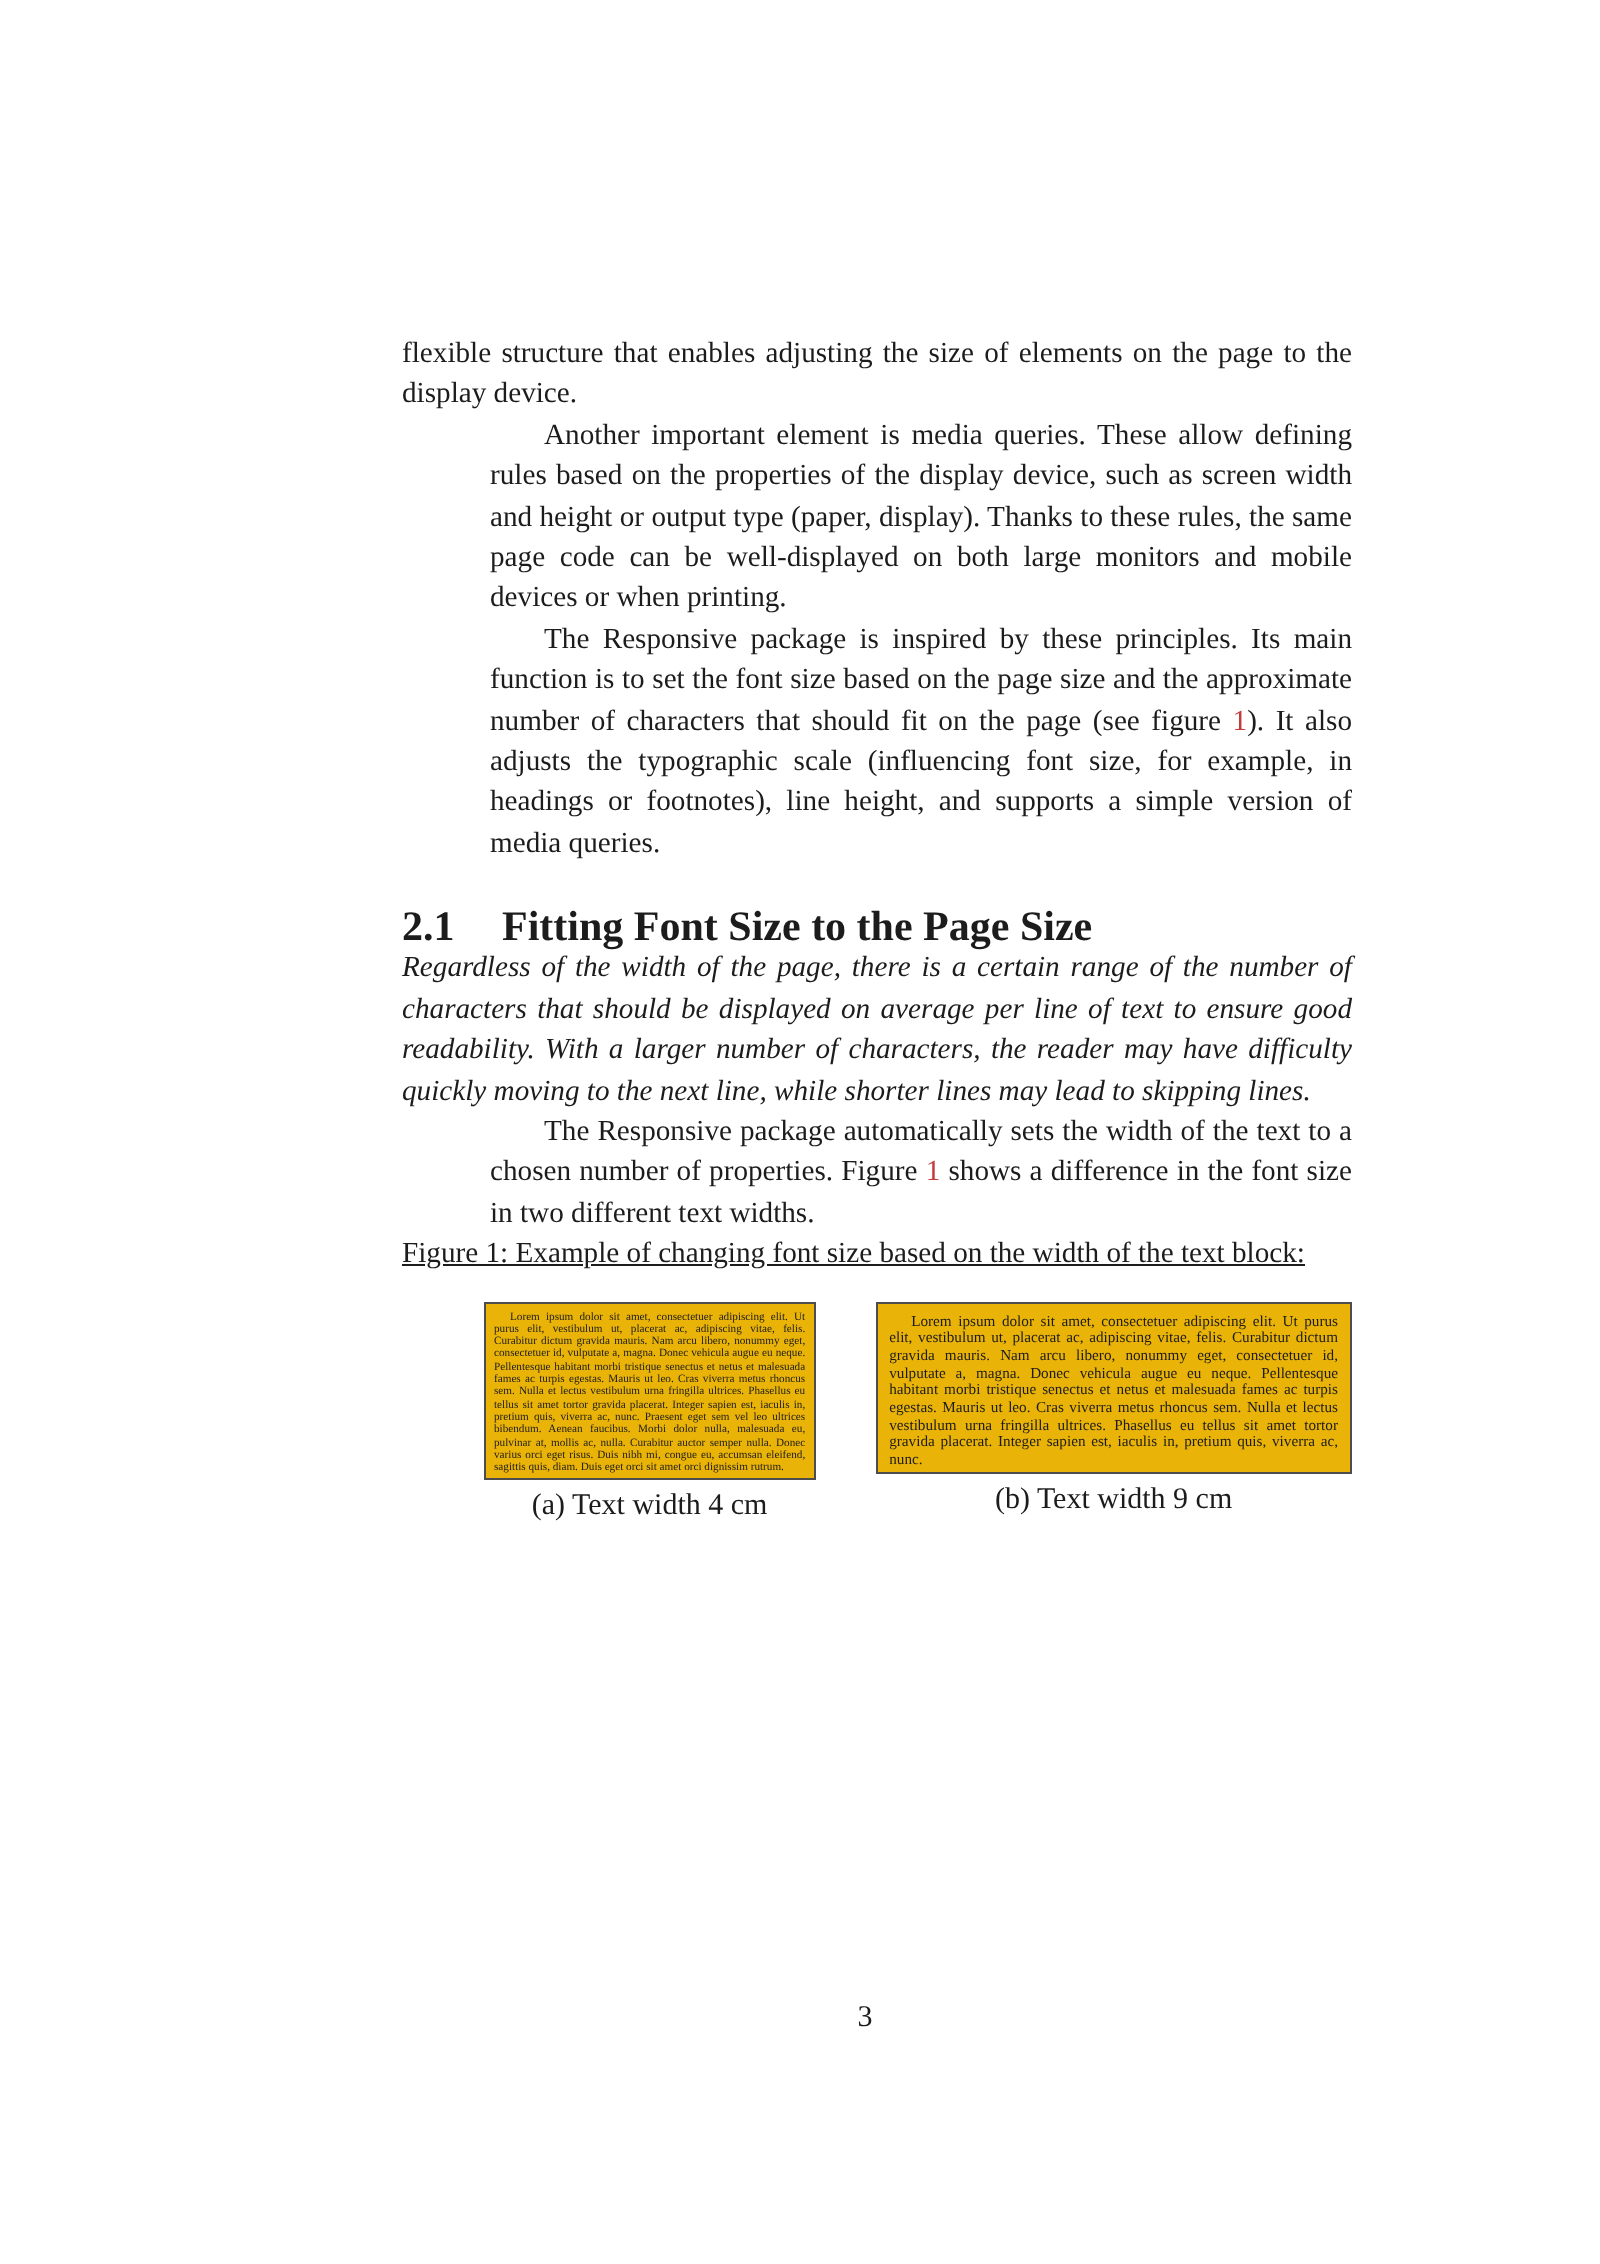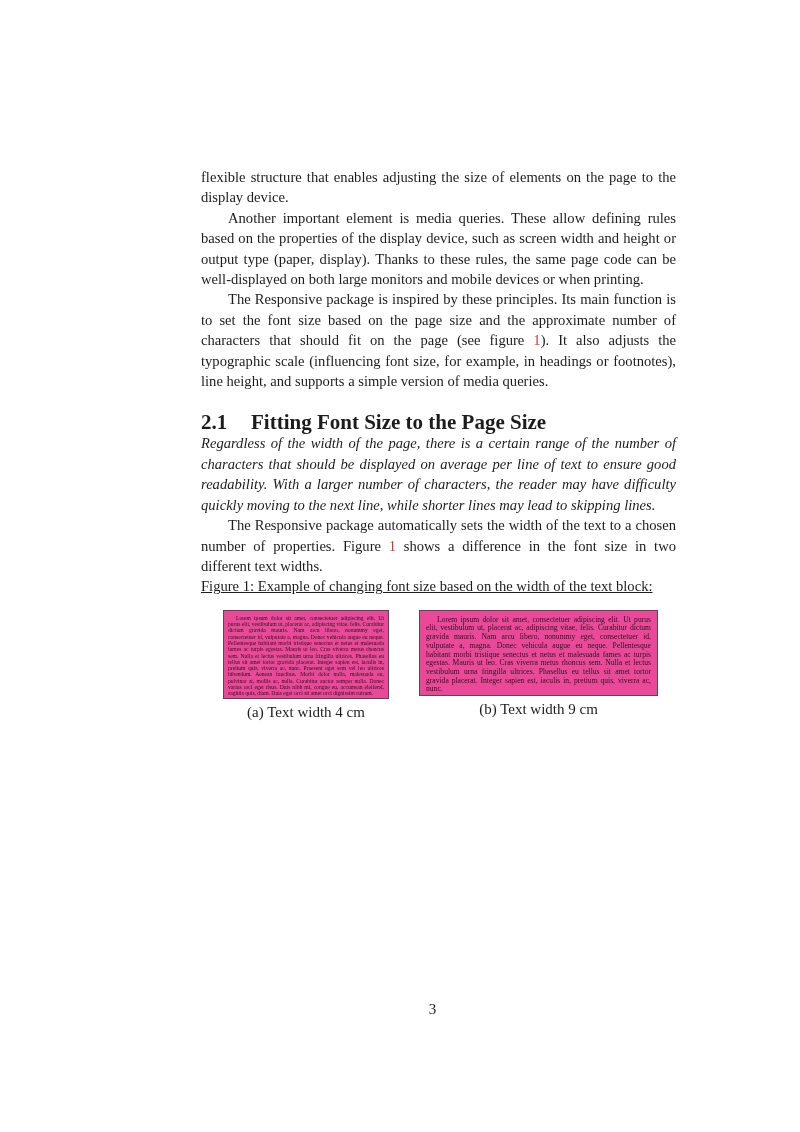--- a/index.html
+++ b/index.html
@@ -23,21 +23,21 @@
     width: 475px;
   }
   p.body {
     margin: 0;
     font-size: 14.6px;
     line-height: 20.4px;
     text-align: justify;
     hyphens: auto;
     -webkit-hyphens: auto;
   }
-  p.indent { text-indent: 27px; }
+  p.indent { text-indent: 27px; margin-left: 44px; }
   .figref {
     color: #c43b3e;
     text-decoration: none;
     cursor: pointer;
   }
   h1.section {
     margin: 30px 0 0 0;
     font-size: 21px;
     line-height: 24px;
     font-weight: 700;
@@ -62,26 +62,26 @@
   .figure-row {
     display: flex;
     align-items: flex-start;
     margin-top: 13px;
   }
   .subfig {
     display: flex;
     flex-direction: column;
     align-items: center;
   }
-  .subfig-a { margin-left: 22px; width: 166px; justify-content: space-between; }
+  .subfig-a { margin-left: 41px; width: 166px; justify-content: space-between; }
   .subfig-b { margin-left: 30px; width: 239px; }
   .samplebox {
     box-sizing: border-box;
     border: 1px solid #4d4d4d;
-    background: #ec4899;
+    background: #eab308;
     overflow: hidden;
     text-align: justify;
     width: 100%;
   }
   .samplebox-a {
     height: 89px;
     padding: 4px 4px;
     font-size: 5.6px;
     line-height: 6.3px;
     text-indent: 8px;

